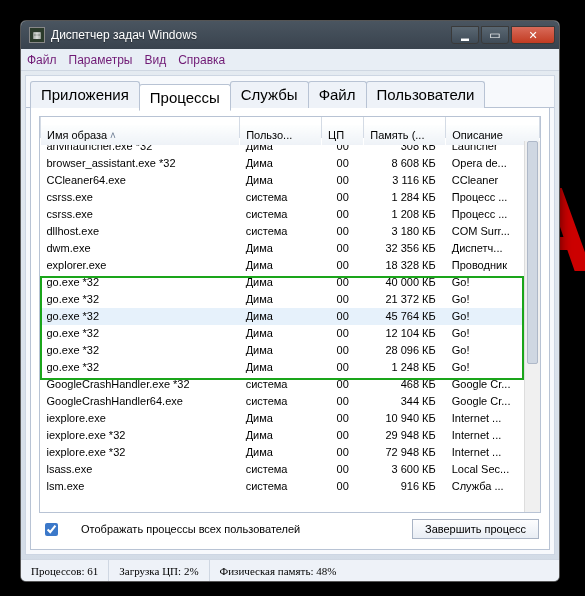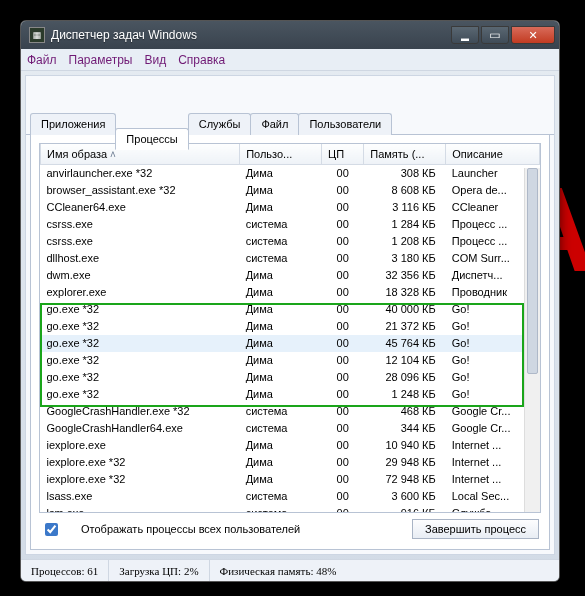--- a/index.html
+++ b/index.html
@@ -100,32 +100,31 @@
     gap: 0;
     background: #f7f9fc;
     border-bottom: 1px solid #b8c3d4;
   }
   .tab {
     padding: 4px 10px;
     border: 1px solid #b8c3d4;
     border-bottom: none;
     background: #eef2f8;
     margin-right: -1px;
-    font-size: 11px;
+    font-size: 15px;
     cursor: pointer;
     border-radius: 3px 3px 0 0;
     position: relative;
     top: 1px;
-    margin-top: 32px;
   }
   .tab.active {
     background: #fff;
     z-index: 2;
     border-bottom: 1px solid #fff;
-    top: 16px;
+    top: 4px;
   }
   .tabpanel {
     flex: 1;
     background: #fff;
     margin: 0 4px 4px 4px;
     border: 1px solid #b8c3d4;
     border-top: none;
     display: flex;
     flex-direction: column;
     overflow: hidden;
@@ -145,21 +144,21 @@
     font-size: 11px;
   }
   thead th {
     background: linear-gradient(#fdfefe,#eef2f7);
     border: 1px solid #d4dbe5;
     border-top: none;
     font-weight: normal;
     text-align: left;
     padding: 4px 6px;
     position: sticky;
-    top: 0;
+    top: 8px;
     white-space: nowrap;
     overflow: hidden;
     text-overflow: ellipsis;
   }
   thead th.sort::after { content:" ˄"; color:#6a7a90; font-size:10px;}
   tbody td {
     padding: 2px 6px;
     white-space: nowrap;
     overflow: hidden;
     text-overflow: ellipsis;

